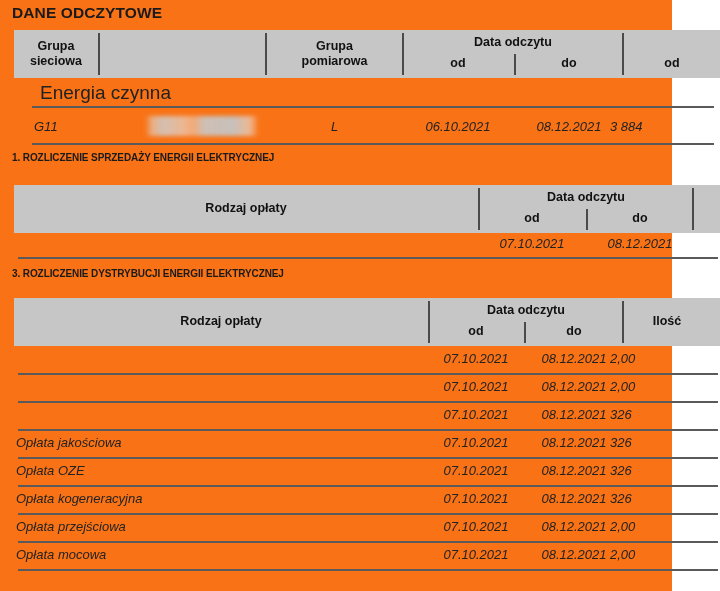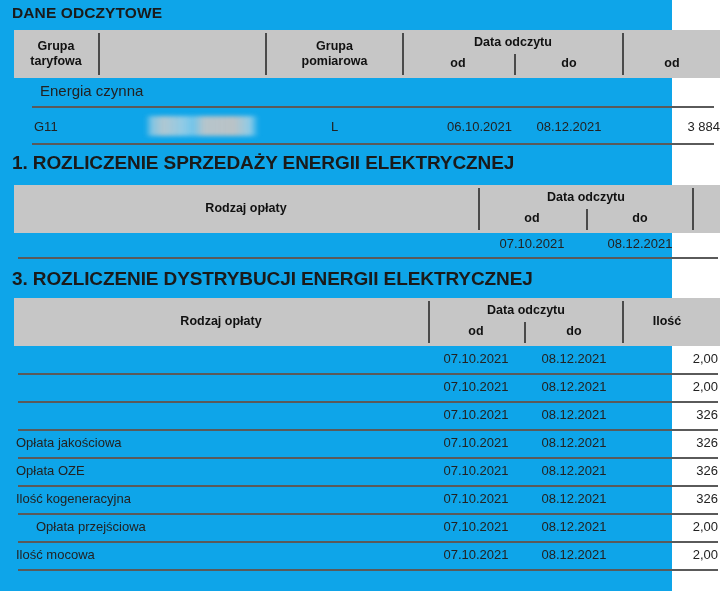--- a/index.html
+++ b/index.html
@@ -12,36 +12,36 @@
     height: 591px;
     font-family: "Liberation Sans", sans-serif;
     color: #1a1a1a;
     overflow: hidden;
     position: relative;
   }
   .page {
     position: relative;
     width: 672px;
     height: 591px;
-    background: #0ea5e9;
+    background: #f97316;
   }
 
   
   .doc-title {
     position: absolute;
     left: 12px;
     font-size: 15.5px;
     font-weight: bold;
     letter-spacing: 0.1px;
     white-space: nowrap;
   }
   .section-title {
     position: absolute;
     left: 12px;
-    font-size: 19px;
+    font-size: 10px;
     font-weight: bold;
     letter-spacing: -0.1px;
     white-space: nowrap;
   }
 
   
   .tbl {
     position: absolute;
     box-sizing: border-box;
   }
@@ -77,22 +77,23 @@
   .row {
     position: absolute;
     box-sizing: border-box;
   }
   .cell {
     position: absolute;
     font-size: 13px;
     color: #222;
     white-space: nowrap;
     line-height: 16px;
-  }
-  .cell.rt { text-align: right; }
+    font-style: italic;
+  }
+  .cell.rt { }
   .cell.ct { text-align: center; }
 
   
   .redacted {
     position: absolute;
     background: linear-gradient(90deg,
         rgba(255,255,255,0) 0%,
         rgba(222,222,222,0.55) 6%,
         rgba(205,205,205,0.85) 16%,
         rgba(228,228,228,0.6) 34%,
@@ -101,40 +102,40 @@
         rgba(196,196,196,0.95) 78%,
         rgba(230,230,230,0.6) 92%,
         rgba(255,255,255,0) 100%);
     filter: blur(2.2px);
     border-radius: 1px;
   }
 
   
   .subhead {
     position: absolute;
-    font-size: 15px;
+    font-size: 19px;
     color: #222;
     white-space: nowrap;
     text-align: center;
   }
 </style>
 </head>
 <body>
 
 <div class="page">
 
   <div class="doc-title" style="top:4px;">DANE ODCZYTOWE</div>
 
   <div class="tbl" style="left:14px; top:30px; width:706px; height:115px;">
 
     <div class="thead" style="left:0; top:0; width:706px; height:48px;">
 
       <div class="th center-two" style="left:0; top:0; width:84px; height:48px;">
         <span>Grupa</span>
-        <span>taryfowa</span>
+        <span>sieciowa</span>
       </div>
 
       <div class="vdiv" style="left:84px; top:3px; height:42px;"></div>
 
 
       <div class="vdiv" style="left:251px; top:3px; height:42px;"></div>
 
       <div class="th center-two" style="left:253px; top:0; width:135px; height:48px;">
         <span>Grupa</span>
         <span>pomiarowa</span>
@@ -160,21 +161,21 @@
     <div class="hline" style="left:18px; top:76px; width:682px; height:2px;"></div>
 
     <div class="row" style="left:0; top:78px; width:706px; height:35px;">
       <div class="cell" style="left:20px; top:11px;">G11</div>
 
       <div class="redacted" style="left:131px; top:8px; width:114px; height:20px;"></div>
       <div class="cell" style="left:131px; top:11px; width:114px; text-align:center;"></div>
 
       <div class="cell ct" style="left:253px; top:11px; width:135px;">L</div>
 
-      <div class="cell ct" style="left:390px; top:11px; width:108px;text-align:right;">06.10.2021</div>
+      <div class="cell ct" style="left:390px; top:11px; width:108px;">06.10.2021</div>
 
       <div class="cell ct" style="left:502px; top:11px; width:106px;">08.12.2021</div>
 
       <div class="cell rt" style="left:596px; top:11px; width:110px;">3 884</div>
     </div>
 
     <div class="hline" style="left:18px; top:113px; width:682px; height:2px;"></div>
   </div>
 
   <div class="section-title" style="top:152px;">1. ROZLICZENIE SPRZEDAŻY ENERGII ELEKTRYCZNEJ</div>
@@ -256,35 +257,35 @@
     <div class="hline" style="left:4px; top:27px; width:700px; height:1.6px;"></div>
   </div>
         <div class="row" style="left: 0px; width: 706px; height: 28px; top: 112px;">
     <div class="cell" style="left:2px; top:5px;">Opłata OZE</div>
     <div class="cell ct" style="left:416px; top:5px; width:92px;">07.10.2021</div>
     <div class="cell ct" style="left:512px; top:5px; width:96px;">08.12.2021</div>
     <div class="cell rt" style="left:596px; top:5px; width:108px;">326</div>
     <div class="hline" style="left:4px; top:27px; width:700px; height:1.6px;"></div>
   </div>
         <div class="row" style="left: 0px; width: 706px; height: 28px; top: 140px;">
-    <div class="cell" style="left:2px; top:5px;">Ilość kogeneracyjna</div>
+    <div class="cell" style="left:2px; top:5px;">Opłata kogeneracyjna</div>
     <div class="cell ct" style="left:416px; top:5px; width:92px;">07.10.2021</div>
     <div class="cell ct" style="left:512px; top:5px; width:96px;">08.12.2021</div>
     <div class="cell rt" style="left:596px; top:5px; width:108px;">326</div>
     <div class="hline" style="left:4px; top:27px; width:700px; height:1.6px;"></div>
   </div>
         <div class="row" style="left: 0px; width: 706px; height: 28px; top: 168px;">
-    <div class="cell" style="left:2px; top:5px;margin-left:20px;">Opłata przejściowa</div>
+    <div class="cell" style="left:2px; top:5px;">Opłata przejściowa</div>
     <div class="cell ct" style="left:416px; top:5px; width:92px;">07.10.2021</div>
     <div class="cell ct" style="left:512px; top:5px; width:96px;">08.12.2021</div>
     <div class="cell rt" style="left:596px; top:5px; width:108px;">2,00</div>
     <div class="hline" style="left:4px; top:27px; width:700px; height:1.6px;"></div>
   </div>
         <div class="row" style="left: 0px; width: 706px; height: 28px; top: 196px;">
-    <div class="cell" style="left:2px; top:5px;">Ilość mocowa</div>
+    <div class="cell" style="left:2px; top:5px;">Opłata mocowa</div>
     <div class="cell ct" style="left:416px; top:5px; width:92px;">07.10.2021</div>
     <div class="cell ct" style="left:512px; top:5px; width:96px;">08.12.2021</div>
     <div class="cell rt" style="left:596px; top:5px; width:108px;">2,00</div>
     <div class="hline" style="left:4px; top:27px; width:700px; height:1.6px;"></div>
   </div>
       </div>
   </div>
 
 </div>
 

